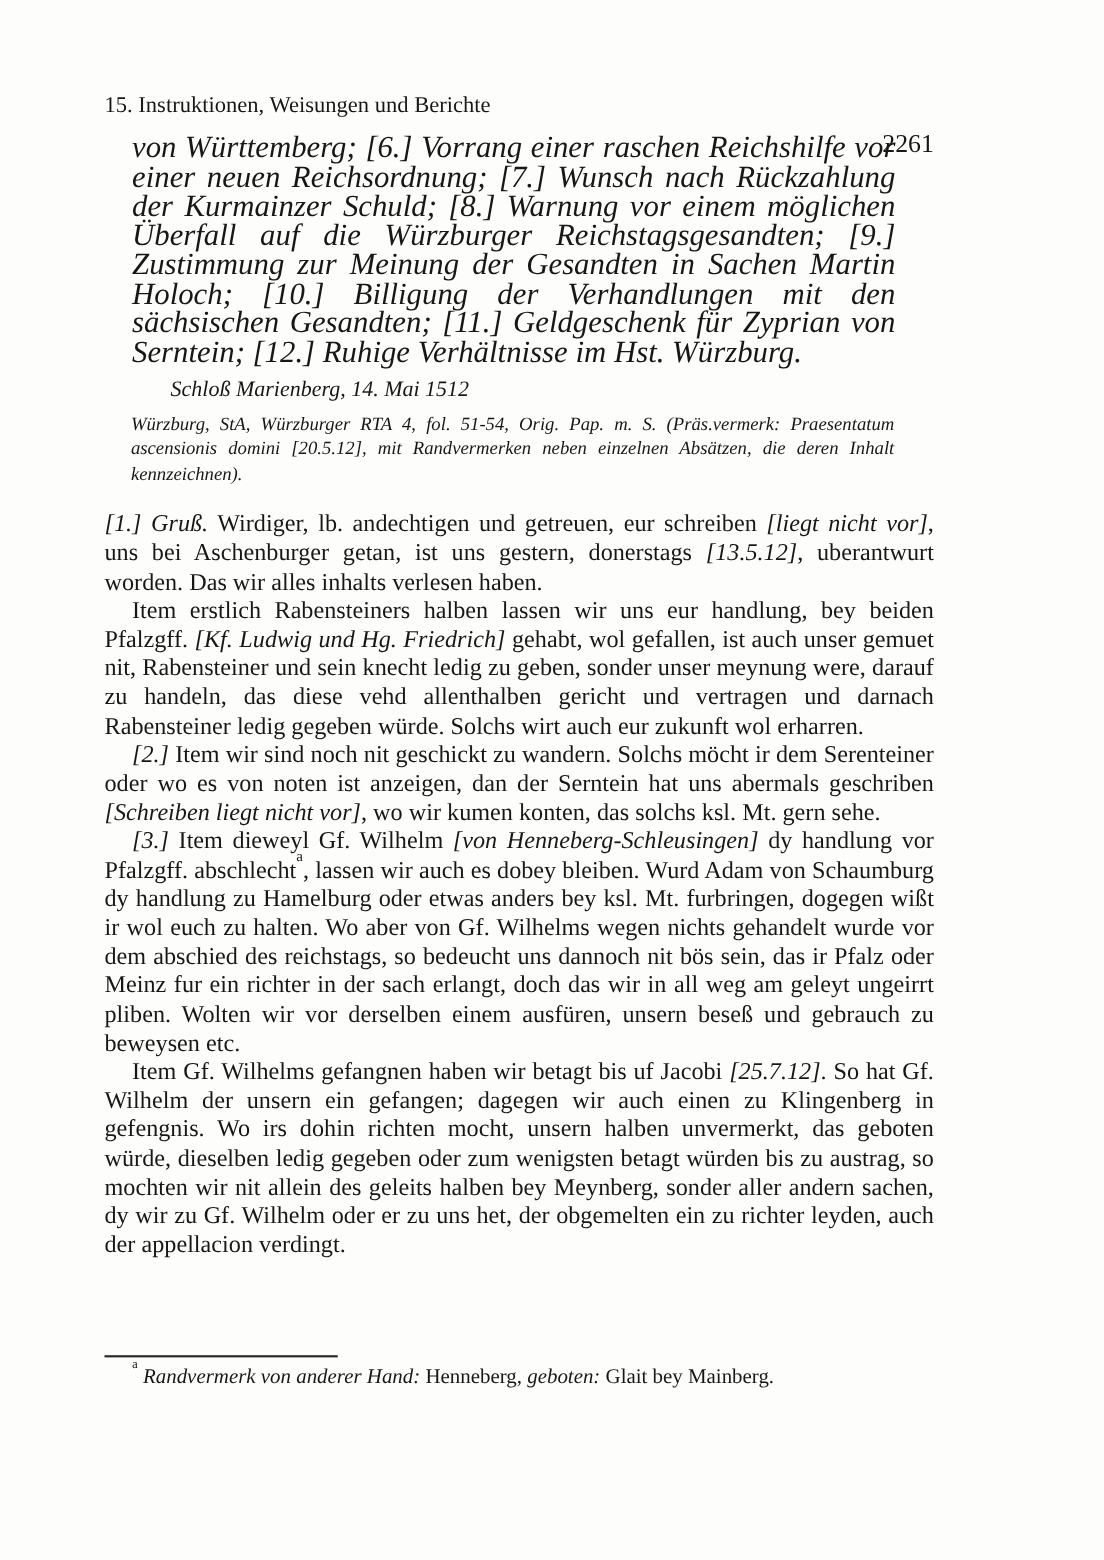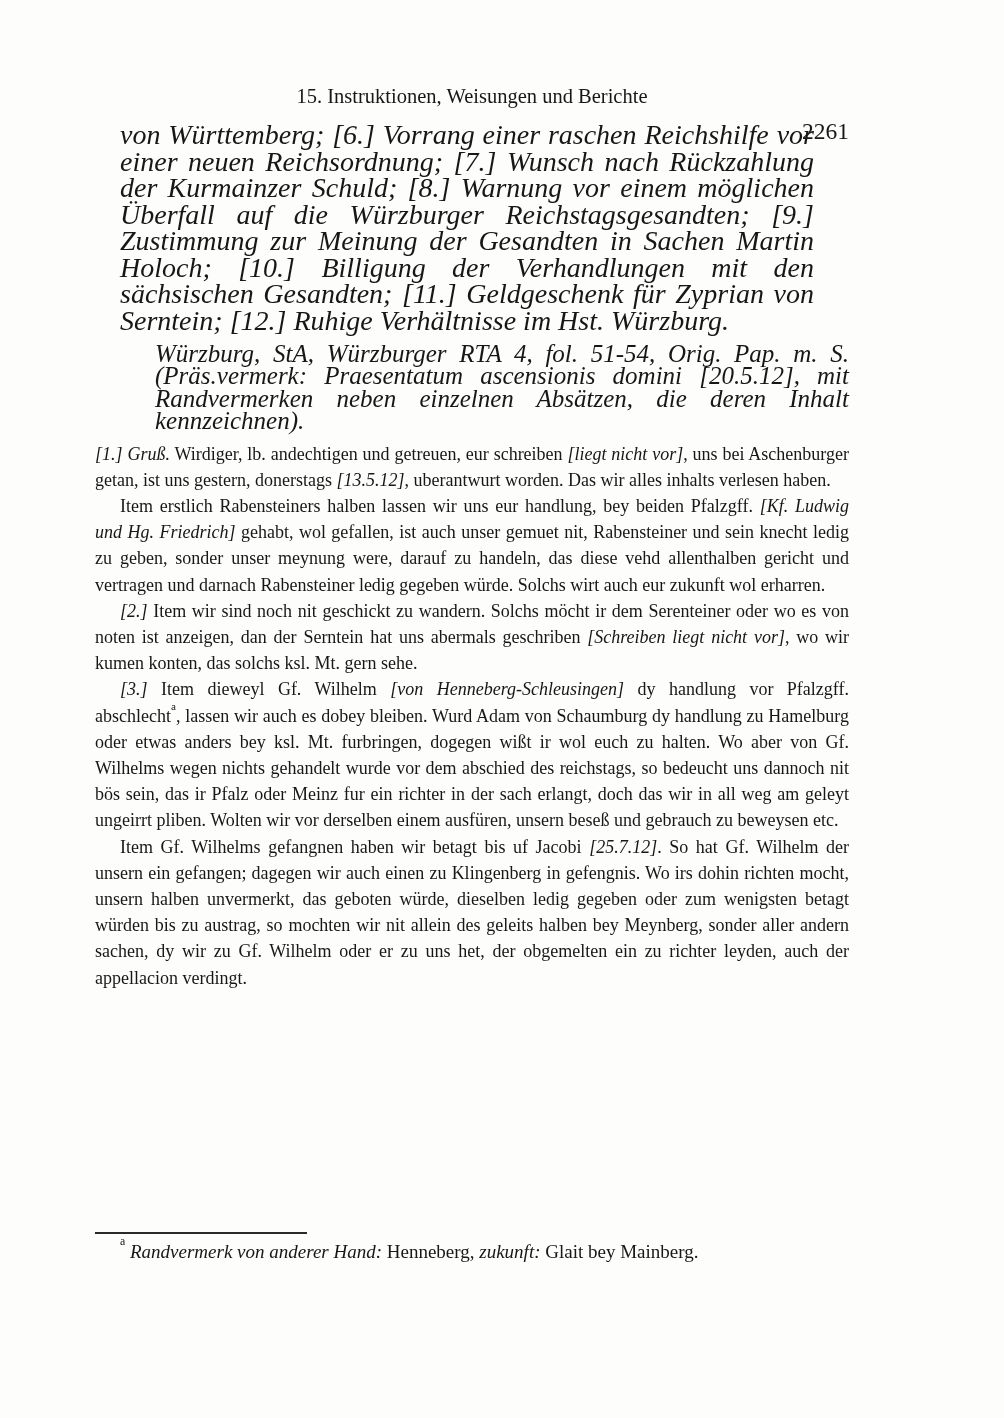--- a/index.html
+++ b/index.html
@@ -22,21 +22,21 @@
   }
   
   .running-head {
     position: relative;
     height: 24px;
     font-size: 20.5px;
     line-height: 24px;
   }
   .head-title {
     display: block;
-    text-align: center;
+    text-align: left;
   }
   .page-num {
     position: absolute;
     right: 0; top: -2px;
     font-size: 23.5px;
     line-height: 26px;
     margin-top: 36px;
   }
   
   .summary {
@@ -48,32 +48,32 @@
     text-align: justify;
   }
   .dateline {
     margin: 8px 0 0 60px;
     font-size: 20px;
     line-height: 24px;
     font-style: italic;
   }
   
   .source {
-    margin: 9px 0 0 60px;
+    margin: 9px 0 0 24px;
     width: 694px;
-    font-size: 25px;
+    font-size: 17px;
     line-height: 22.4px;
     font-style: italic;
     text-align: justify;
   }
   
   .bodytext {
-    margin-top: 8px;
+    margin-top: 21px;
     width: 754px;
-    font-size: 18px;
+    font-size: 22px;
     line-height: 26.2px;
     text-align: justify;
   }
   .bodypara { margin: 0; }
   .bodypara.indent { text-indent: 25px; }
   .it { font-style: italic; text-align: center; }
   sup.fnmark {
     font-size: 0.62em;
     line-height: 0;
     position: relative;
@@ -103,30 +103,31 @@
 <div class="page">
   <div class="column">
 
     <div class="running-head">
       <span class="head-title">15. Instruktionen, Weisungen und Berichte</span>
       <span class="page-num">2261</span>
     </div>
 
     <div class="summary"><span class="it">von Württemberg; [6.] Vorrang einer raschen Reichshilfe vor einer neuen Reichsordnung; [7.] Wunsch nach Rückzahlung der Kurmainzer Schuld; [8.] Warnung vor einem möglichen Überfall auf die Würzburger Reichstagsgesandten; [9.] Zustimmung zur Meinung der Gesandten in Sachen Martin Holoch; [10.] Billigung der Verhandlungen mit den sächsischen Gesandten; [11.] Geldgeschenk für Zyprian von Serntein; [12.] Ruhige Verhältnisse im Hst. Würzburg.</span></div>
 
+    <p class="dateline">Schloß Marienberg, 14. Mai 1512</p>
 
     <div class="source"><span class="it">Würzburg, StA, Würzburger RTA 4, fol. 51-54, Orig. Pap. m. S. (Präs.vermerk: </span><span>Praesentatum ascensionis domini </span><span class="it">[20.5.12], mit Randvermerken neben einzelnen Absätzen, die deren Inhalt kennzeichnen).</span></div>
 
     <div class="bodytext">
         <p class="bodypara"><span class="it">[1.] Gruß.</span><span> Wirdiger, lb. andechtigen und getreuen, eur schreiben </span><span class="it">[liegt nicht vor]</span><span>, uns bei Aschenburger getan, ist uns gestern, donerstags </span><span class="it">[13.5.12]</span><span>, uberantwurt worden. Das wir alles inhalts verlesen haben.</span></p>
         <p class="bodypara indent"><span>Item erstlich Rabensteiners halben lassen wir uns eur handlung, bey beiden Pfalzgff. </span><span class="it">[Kf. Ludwig und Hg. Friedrich]</span><span> gehabt, wol gefallen, ist auch unser gemuet nit, Rabensteiner und sein knecht ledig zu geben, sonder unser meynung were, darauf zu handeln, das diese vehd allenthalben gericht und vertragen und darnach Rabensteiner ledig gegeben würde. Solchs wirt auch eur zukunft wol erharren.</span></p>
         <p class="bodypara indent"><span class="it">[2.]</span><span> Item wir sind noch nit geschickt zu wandern. Solchs möcht ir dem Serenteiner oder wo es von noten ist anzeigen, dan der Serntein hat uns abermals geschriben </span><span class="it">[Schreiben liegt nicht vor]</span><span>, wo wir kumen konten, das solchs ksl. Mt. gern sehe.</span></p>
         <p class="bodypara indent"><span class="it">[3.]</span><span> Item dieweyl Gf. Wilhelm </span><span class="it">[von Henneberg-Schleusingen]</span><span> dy handlung vor Pfalzgff. abschlecht</span><sup class="fnmark">a</sup><span>, lassen wir auch es dobey bleiben. Wurd Adam von Schaumburg dy handlung zu Hamelburg oder etwas anders bey ksl. Mt. furbringen, dogegen wißt ir wol euch zu halten. Wo aber von Gf. Wilhelms wegen nichts gehandelt wurde vor dem abschied des reichstags, so bedeucht uns dannoch nit bös sein, das ir Pfalz oder Meinz fur ein richter in der sach erlangt, doch das wir in all weg am geleyt ungeirrt pliben. Wolten wir vor derselben einem ausfüren, unsern beseß und gebrauch zu beweysen etc.</span></p>
         <p class="bodypara indent"><span>Item Gf. Wilhelms gefangnen haben wir betagt bis uf Jacobi </span><span class="it">[25.7.12]</span><span>. So hat Gf. Wilhelm der unsern ein gefangen; dagegen wir auch einen zu Klingenberg in gefengnis. Wo irs dohin richten mocht, unsern halben unvermerkt, das geboten würde, dieselben ledig gegeben oder zum wenigsten betagt würden bis zu austrag, so mochten wir nit allein des geleits halben bey Meynberg, sonder aller andern sachen, dy wir zu Gf. Wilhelm oder er zu uns het, der obgemelten ein zu richter leyden, auch der appellacion verdingt.</span></p>
       </div>
 
   </div>
 
   <div class="footnote-area">
     <div class="fn-rule"></div>
-    <p class="fn-text"><sup class="fnmark">a</sup><span> </span><span class="it">Randvermerk von anderer Hand:</span><span> Henneberg, </span><span class="it">zukunft:</span><span> Glait bey Mainberg.</span></p>
+    <p class="fn-text"><sup class="fnmark">a</sup><span> </span><span class="it">Randvermerk von anderer Hand:</span><span> Henneberg, </span><span class="it">geboten:</span><span> Glait bey Mainberg.</span></p>
   </div>
 </div>
 
 </body></html>

